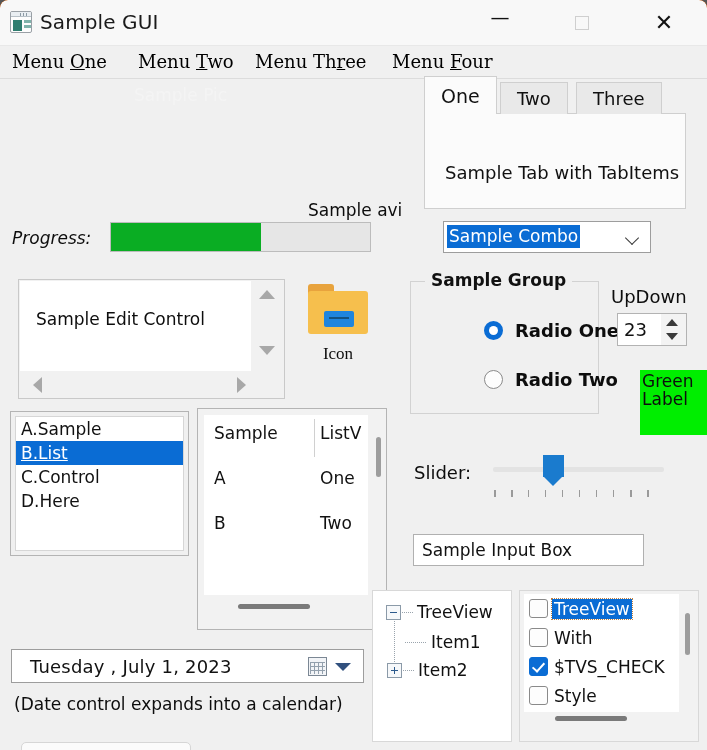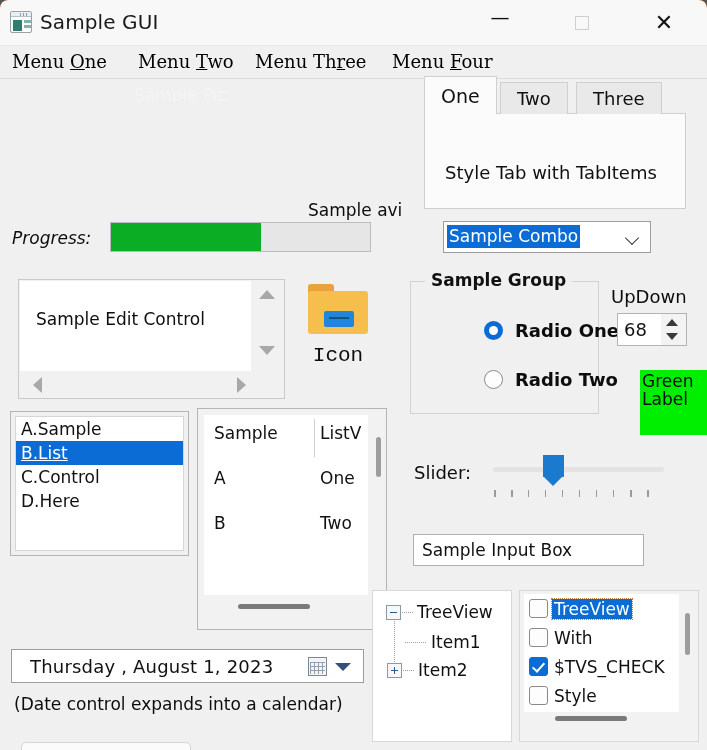--- a/index.html
+++ b/index.html
@@ -213,22 +213,22 @@
   #folder .doc {
     position: absolute; left: 16px; top: 27px; width: 30px; height: 16px;
     background: #1f85dd; border-radius: 2px;
   }
   #folder .doc::after {
     content: ""; position: absolute; left: 5px; top: 6px; width: 20px; height: 2px;
     background: #14527f;
   }
   #icon-label {
     position: absolute; left: 0; top: 60px; width: 76px; text-align: center;
-    font-size: 21px; color: #0d0d0d;
-    font-family: Liberation Mono, monospace;
+    font-size: 17px; color: #0d0d0d;
+    font-family: Liberation Serif, serif;
   }
 
   
   #groupbox {
     left: 410px; top: 202px; width: 189px; height: 133px;
     border: 1px solid #d2d2d2;
     font-weight: bold;
   }
   #group-title {
     position: absolute; left: 14px; top: -12px;
@@ -520,21 +520,21 @@
     <div class="abs" id="sample-pic">Sample Pic</div>
     <div class="abs" id="sample-avi">Sample avi</div>
 
     <div class="abs" id="progress-label">Progress:</div>
     <div class="abs" id="progress-track">
       <div id="progress-fill" style="width: 58%; background: rgb(10, 173, 35);"></div>
     </div>
 
     <div class="abs" id="tabctl">
       <div id="tab-body">
-        <div id="tab-body-text">Style Tab with TabItems</div>
+        <div id="tab-body-text">Sample Tab with TabItems</div>
       </div>
       <div class="tab active" style="left:0px">One</div>
       <div class="tab" style="left:76px">Two</div>
       <div class="tab" style="left:152px">Three</div>
     </div>
 
     <div class="abs" id="combo">
       <div id="combo-sel">Sample Combo</div>
       <div id="combo-arrow"></div>
     </div>
@@ -569,21 +569,21 @@
         <span class="radio-label">Radio One</span>
       </div>
       <div class="radio-row" style="top:87px">
         <span class="radio"></span>
         <span class="radio-label">Radio Two</span>
       </div>
     </div>
 
     <div class="abs" id="updown-label">UpDown</div>
     <div class="abs" id="updown">
-      <div id="updown-val">68</div>
+      <div id="updown-val">23</div>
       <div id="updown-btns">
         <span class="tri up"></span>
         <span class="tri down"></span>
       </div>
     </div>
 
     <div class="abs" id="green-label" style="background: rgb(0, 238, 0);">Green
 Label</div>
 
     <div class="abs" id="slider-label">Slider:</div>
@@ -618,21 +618,21 @@
         <div class="lv-row">
           <span class="lv-c1">B</span>
           <span class="lv-c2">Two</span>
         </div>
       </div>
       <div id="lv-vscroll"></div>
       <div id="lv-hscroll"></div>
     </div>
 
     <div class="abs" id="datepicker">
-      <span id="date-text">Thursday  ,  August      1, 2023</span>
+      <span id="date-text">Tuesday  ,  July      1, 2023</span>
       <span id="date-cal"></span>
       <span id="date-arrow"></span>
     </div>
     <div class="abs" id="date-note">(Date control expands into a calendar)</div>
 
     <div class="abs" id="sample-button">Sample Button</div>
 
     <div class="abs" id="treeview">
       <div id="tv-vline"></div>
       <div class="tv-node" style="left:13px; top:11px">

